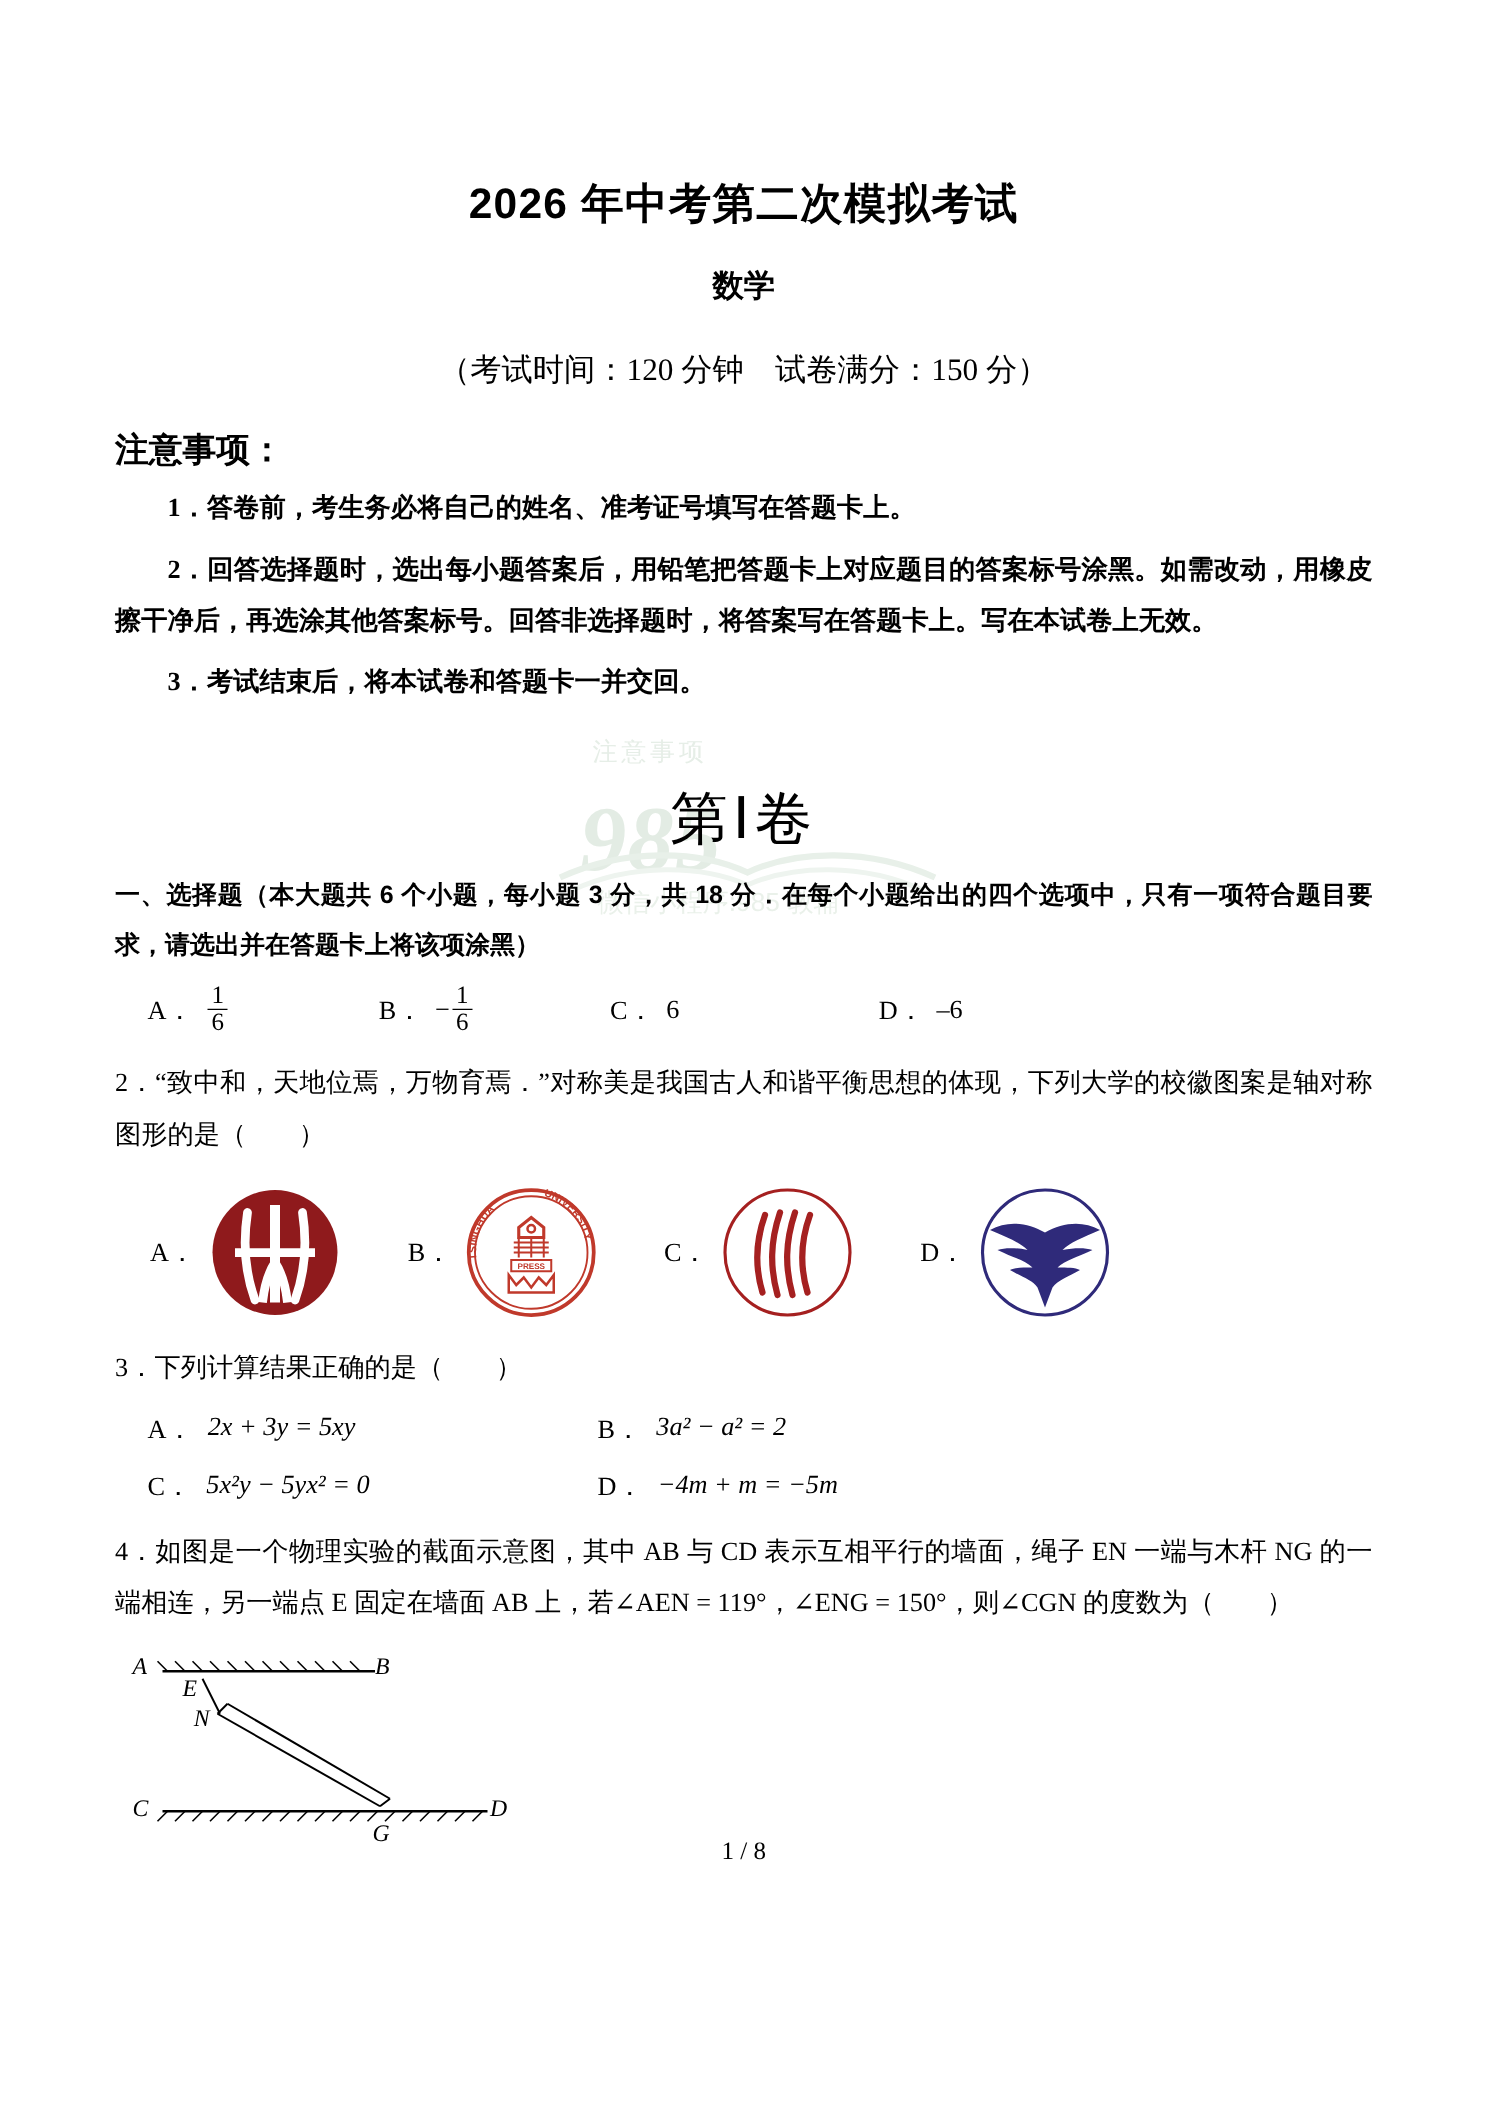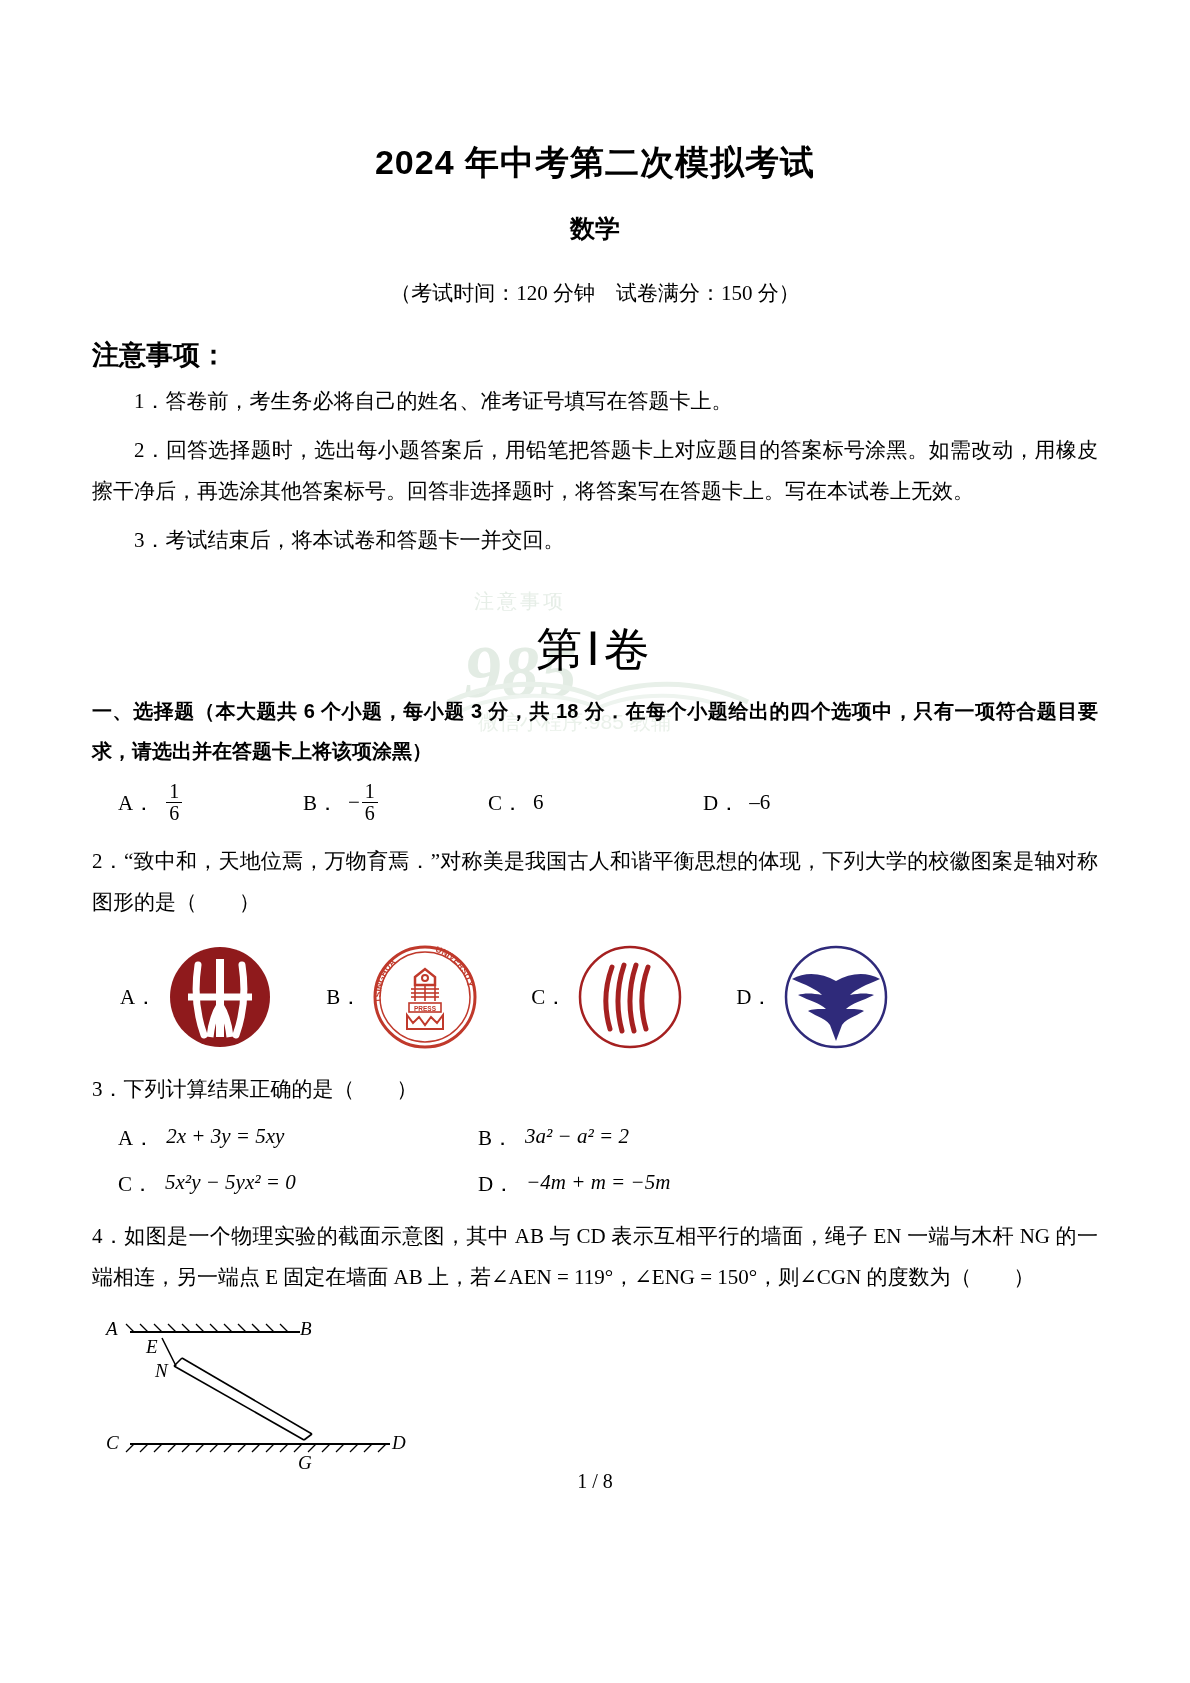--- a/index.html
+++ b/index.html
@@ -92,21 +92,21 @@
     text-align: center;
     font-family: "Liberation Sans", "DejaVu Sans", sans-serif;
     font-weight: bold;
     font-size: 25px;
     margin-top: 26px;
     position: relative;
     z-index: 2;
   }
   .exam-meta {
     text-align: center;
-    font-size: 21px;
+    font-size: 25px;
     margin-top: 34px;
     position: relative;
     z-index: 2;
   }
 
   
   .notice-head {
     font-family: "Liberation Sans", "DejaVu Sans", sans-serif;
     font-weight: bold;
     font-size: 27px;
@@ -115,20 +115,21 @@
     z-index: 2;
   }
   .notice-item {
     font-size: 21px;
     line-height: 1.95;
     text-indent: 42px;
     margin-top: 8px;
     position: relative;
     z-index: 2;
     text-align: justify;
+    font-weight: bold;
   }
 
   
   .juan {
     text-align: center;
     font-size: 46px;
     font-family: "Liberation Serif", serif;
     margin-top: 58px;
     letter-spacing: 4px;
     position: relative;
@@ -249,21 +250,21 @@
     <div class="wm-985">985</div>
     <svg class="wm-book" viewBox="0 0 320 46">
       <path d="M8 30 C60 6 120 8 158 26 C196 8 256 6 308 30" fill="none" stroke="#e8f0e9" stroke-width="5"></path>
       <path d="M18 40 C66 18 122 20 158 36 C194 20 250 18 298 40" fill="none" stroke="#eef4ef" stroke-width="4"></path>
     </svg>
     <div class="wm-caption">微信小程序:985 教辅</div>
   </div>
 
   <div class="content">
 
-    <div class="exam-title">2024 年中考第二次模拟考试</div>
+    <div class="exam-title">2026 年中考第二次模拟考试</div>
     <div class="subject-title">数学</div>
     <div class="exam-meta">（考试时间：120 分钟　试卷满分：150 分）</div>
 
     <div class="notice-head">注意事项：</div>
     <div class="notice-item">1．答卷前，考生务必将自己的姓名、准考证号填写在答题卡上。</div>
     <div class="notice-item">2．回答选择题时，选出每小题答案后，用铅笔把答题卡上对应题目的答案标号涂黑。如需改动，用橡皮擦干净后，再选涂其他答案标号。回答非选择题时，将答案写在答题卡上。写在本试卷上无效。</div>
     <div class="notice-item">3．考试结束后，将本试卷和答题卡一并交回。</div>
 
     <div class="juan">第Ⅰ卷</div>
 

